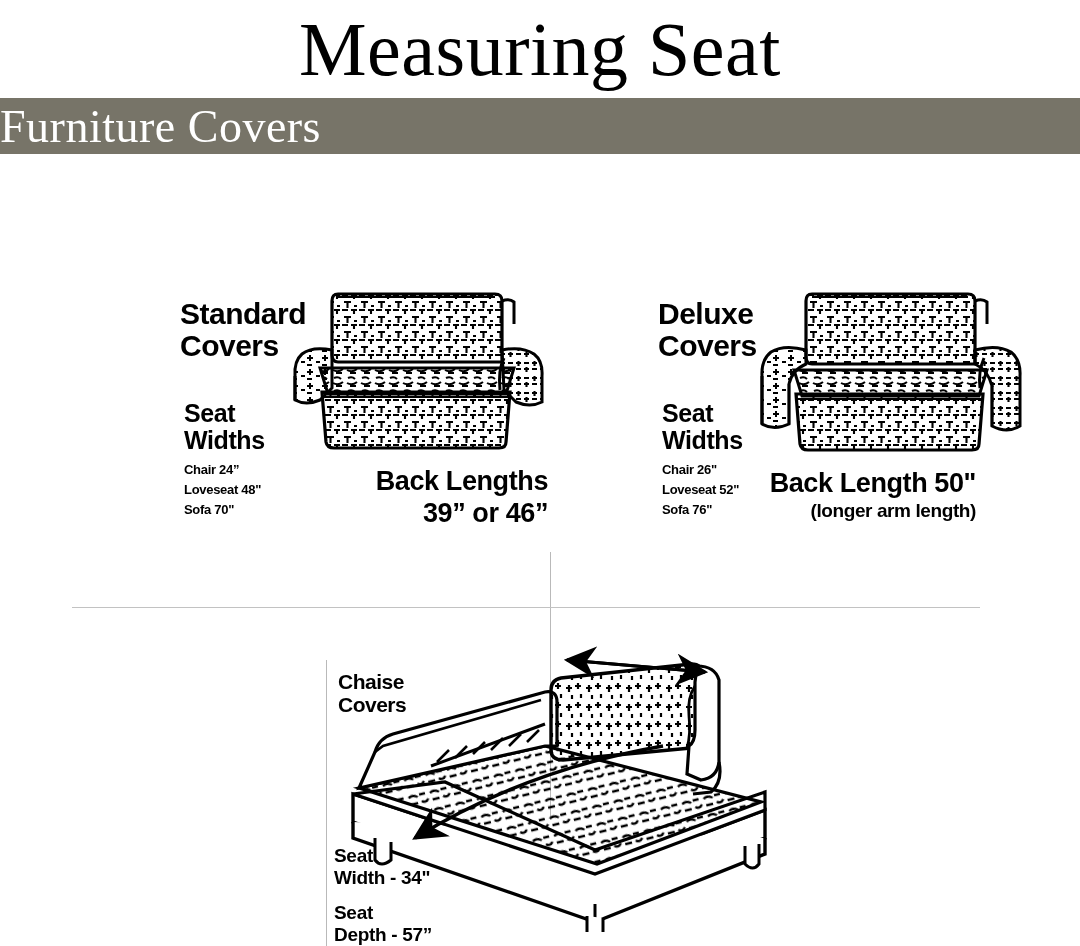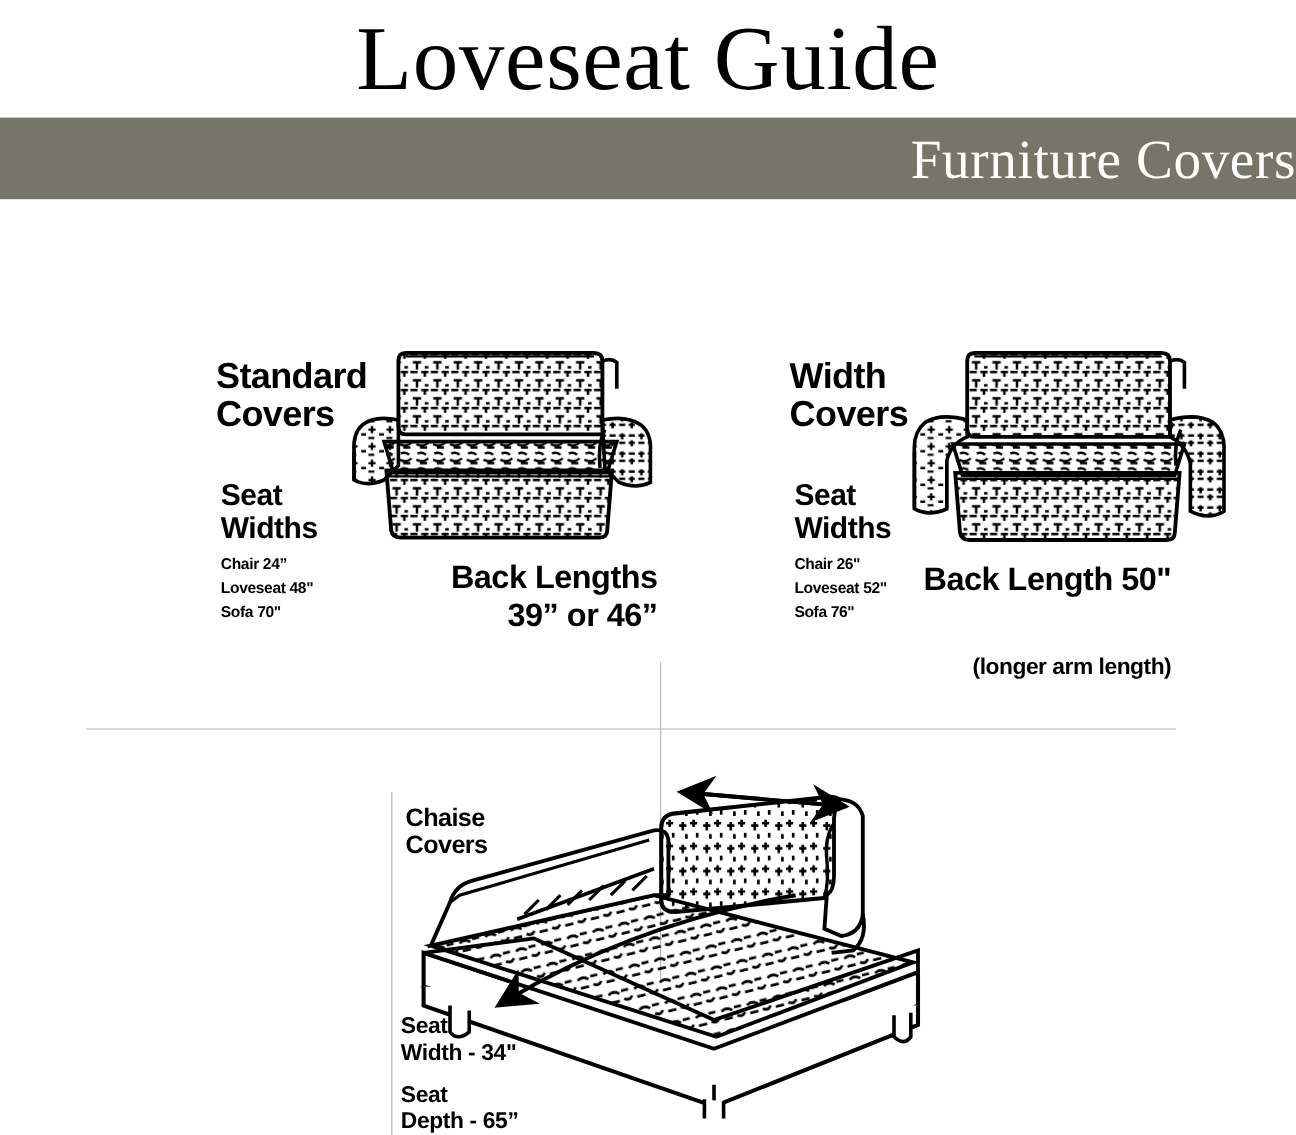--- a/index.html
+++ b/index.html
@@ -25,25 +25,25 @@
     text-align: center;
     font-family: "Liberation Serif", serif;
     font-size: 76px;
     font-weight: 400;
     letter-spacing: 0.5px;
     color: #000;
     white-space: nowrap;
   }
   .subtitle-band {
     width: 1080px;
-    height: 68px;
+    height: 56px;
     background: #777468;
     display: flex;
     align-items: center;
-    justify-content: flex-end;
+    justify-content: flex-start;
   }
   .subtitle-text {
     font-family: "Liberation Serif", serif;
     font-size: 46px;
     font-weight: 400;
     color: #ffffff;
     letter-spacing: 0.5px;
     white-space: nowrap;
   }
 
@@ -112,21 +112,20 @@
   }
   .backlen .bl-main {
     font-size: 27px;
     line-height: 1.18;
     white-space: pre-line;
   }
   .backlen .bl-sub {
     font-size: 19px;
     line-height: 1.2;
     white-space: nowrap;
-    margin-top: 46px;
   }
   .standard .backlen { left: 228px; top: 196px; width: 240px; }
   .deluxe   .backlen { left: 118px; top: 198px; width: 300px; }
 
   .sofa-art {
     position: absolute;
     top: 14px;
   }
   .standard .sofa-art { left: 210px; }
   .deluxe   .sofa-art { left: 198px; }
@@ -181,21 +180,21 @@
 
   .chaise-art {
     position: absolute;
     left: 345px;
     top: 2px;
   }
 </style>
 </head>
 <body>
 
-<div class="page-title">Loveseat Guide</div>
+<div class="page-title">Measuring Seat</div>
 
 <div class="subtitle-band">
   <div class="subtitle-text">Furniture Covers</div>
 </div>
 
 <div class="covers-row">
 
   <div class="panel-divider"></div>
 
   <div class="cover-panel standard">
@@ -248,21 +247,21 @@
         <path d="M30 84 L224 84 L216 110 L38 110 Z" fill="url(#stitchC)" stroke="#000" stroke-width="3"></path>
 
         <path d="M32 108 L220 108 L216 158 Q216 164 209 164 L44 164 Q37 164 36 158 Z" fill="url(#stitchA)" stroke="#000" stroke-width="3.2"></path>
         <path d="M32 113 L220 113" stroke="#000" stroke-width="2" fill="none"></path>
       </svg>
     </div>
   </div>
 
   <div class="cover-panel deluxe">
 
-    <div class="cover-heading">Width
+    <div class="cover-heading">Deluxe
 Covers</div>
 
     <div class="seatwidth-heading">Seat
 Widths</div>
 
     <div class="seat-list">
       <div>Chair 26"</div>
       <div>Loveseat 52"</div>
       <div>Sofa 76"</div>
     </div>
@@ -319,21 +318,21 @@
   <div class="chaise-heading">Chaise
 Covers</div>
 
   <div class="chaise-dims">
     <div class="dim-block">
       <div>Seat</div>
       <div>Width - 34"</div>
     </div>
     <div class="dim-block">
       <div>Seat</div>
-      <div>Depth - 65”</div>
+      <div>Depth - 57”</div>
     </div>
   </div>
 
   <div class="chaise-art">
     <svg width="430" height="290" viewBox="0 0 430 290" xmlns="http://www.w3.org/2000/svg">
       <defs>
         <pattern id="chTuft" width="20" height="19" patternUnits="userSpaceOnUse">
           <path d="M4 5 v7 M1 8 h6 M13 3 v6 M10 6 h6 M7 15 v4 M16 14 v4" stroke="#000" stroke-width="2.2" fill="none"></path>
         </pattern>
         <pattern id="chSeat" width="22" height="18" patternUnits="userSpaceOnUse" patternTransform="rotate(-14)">

